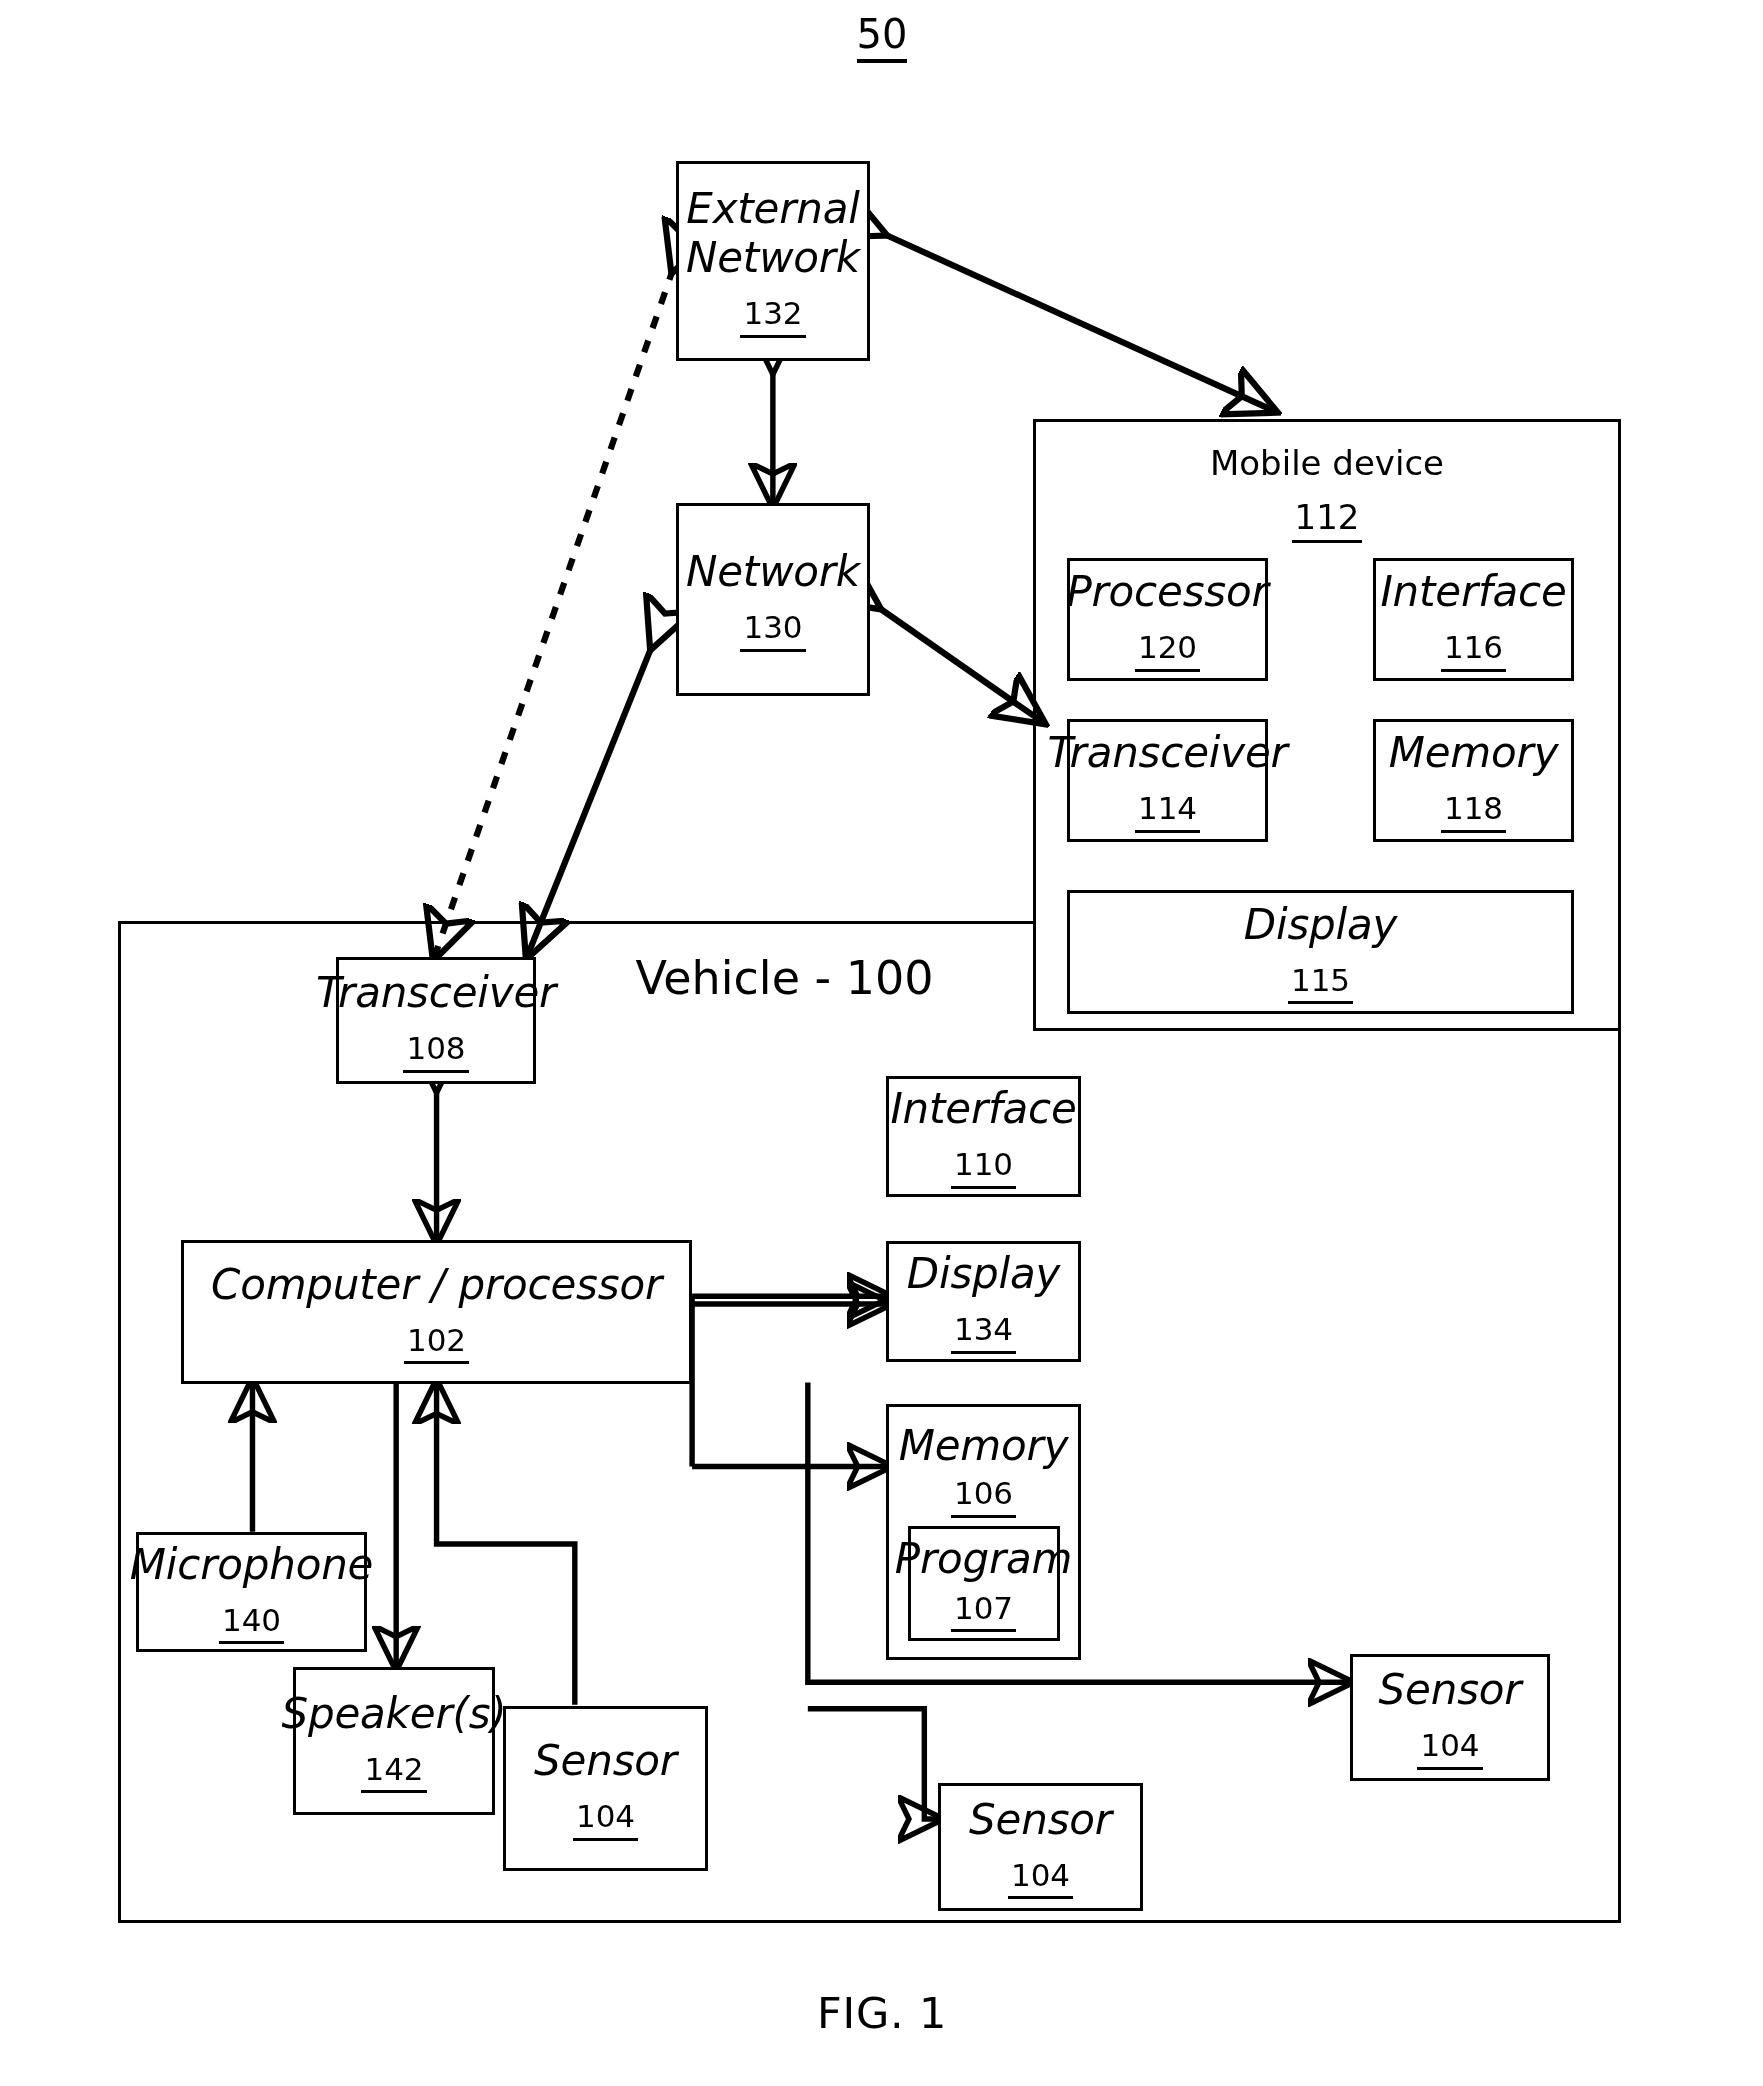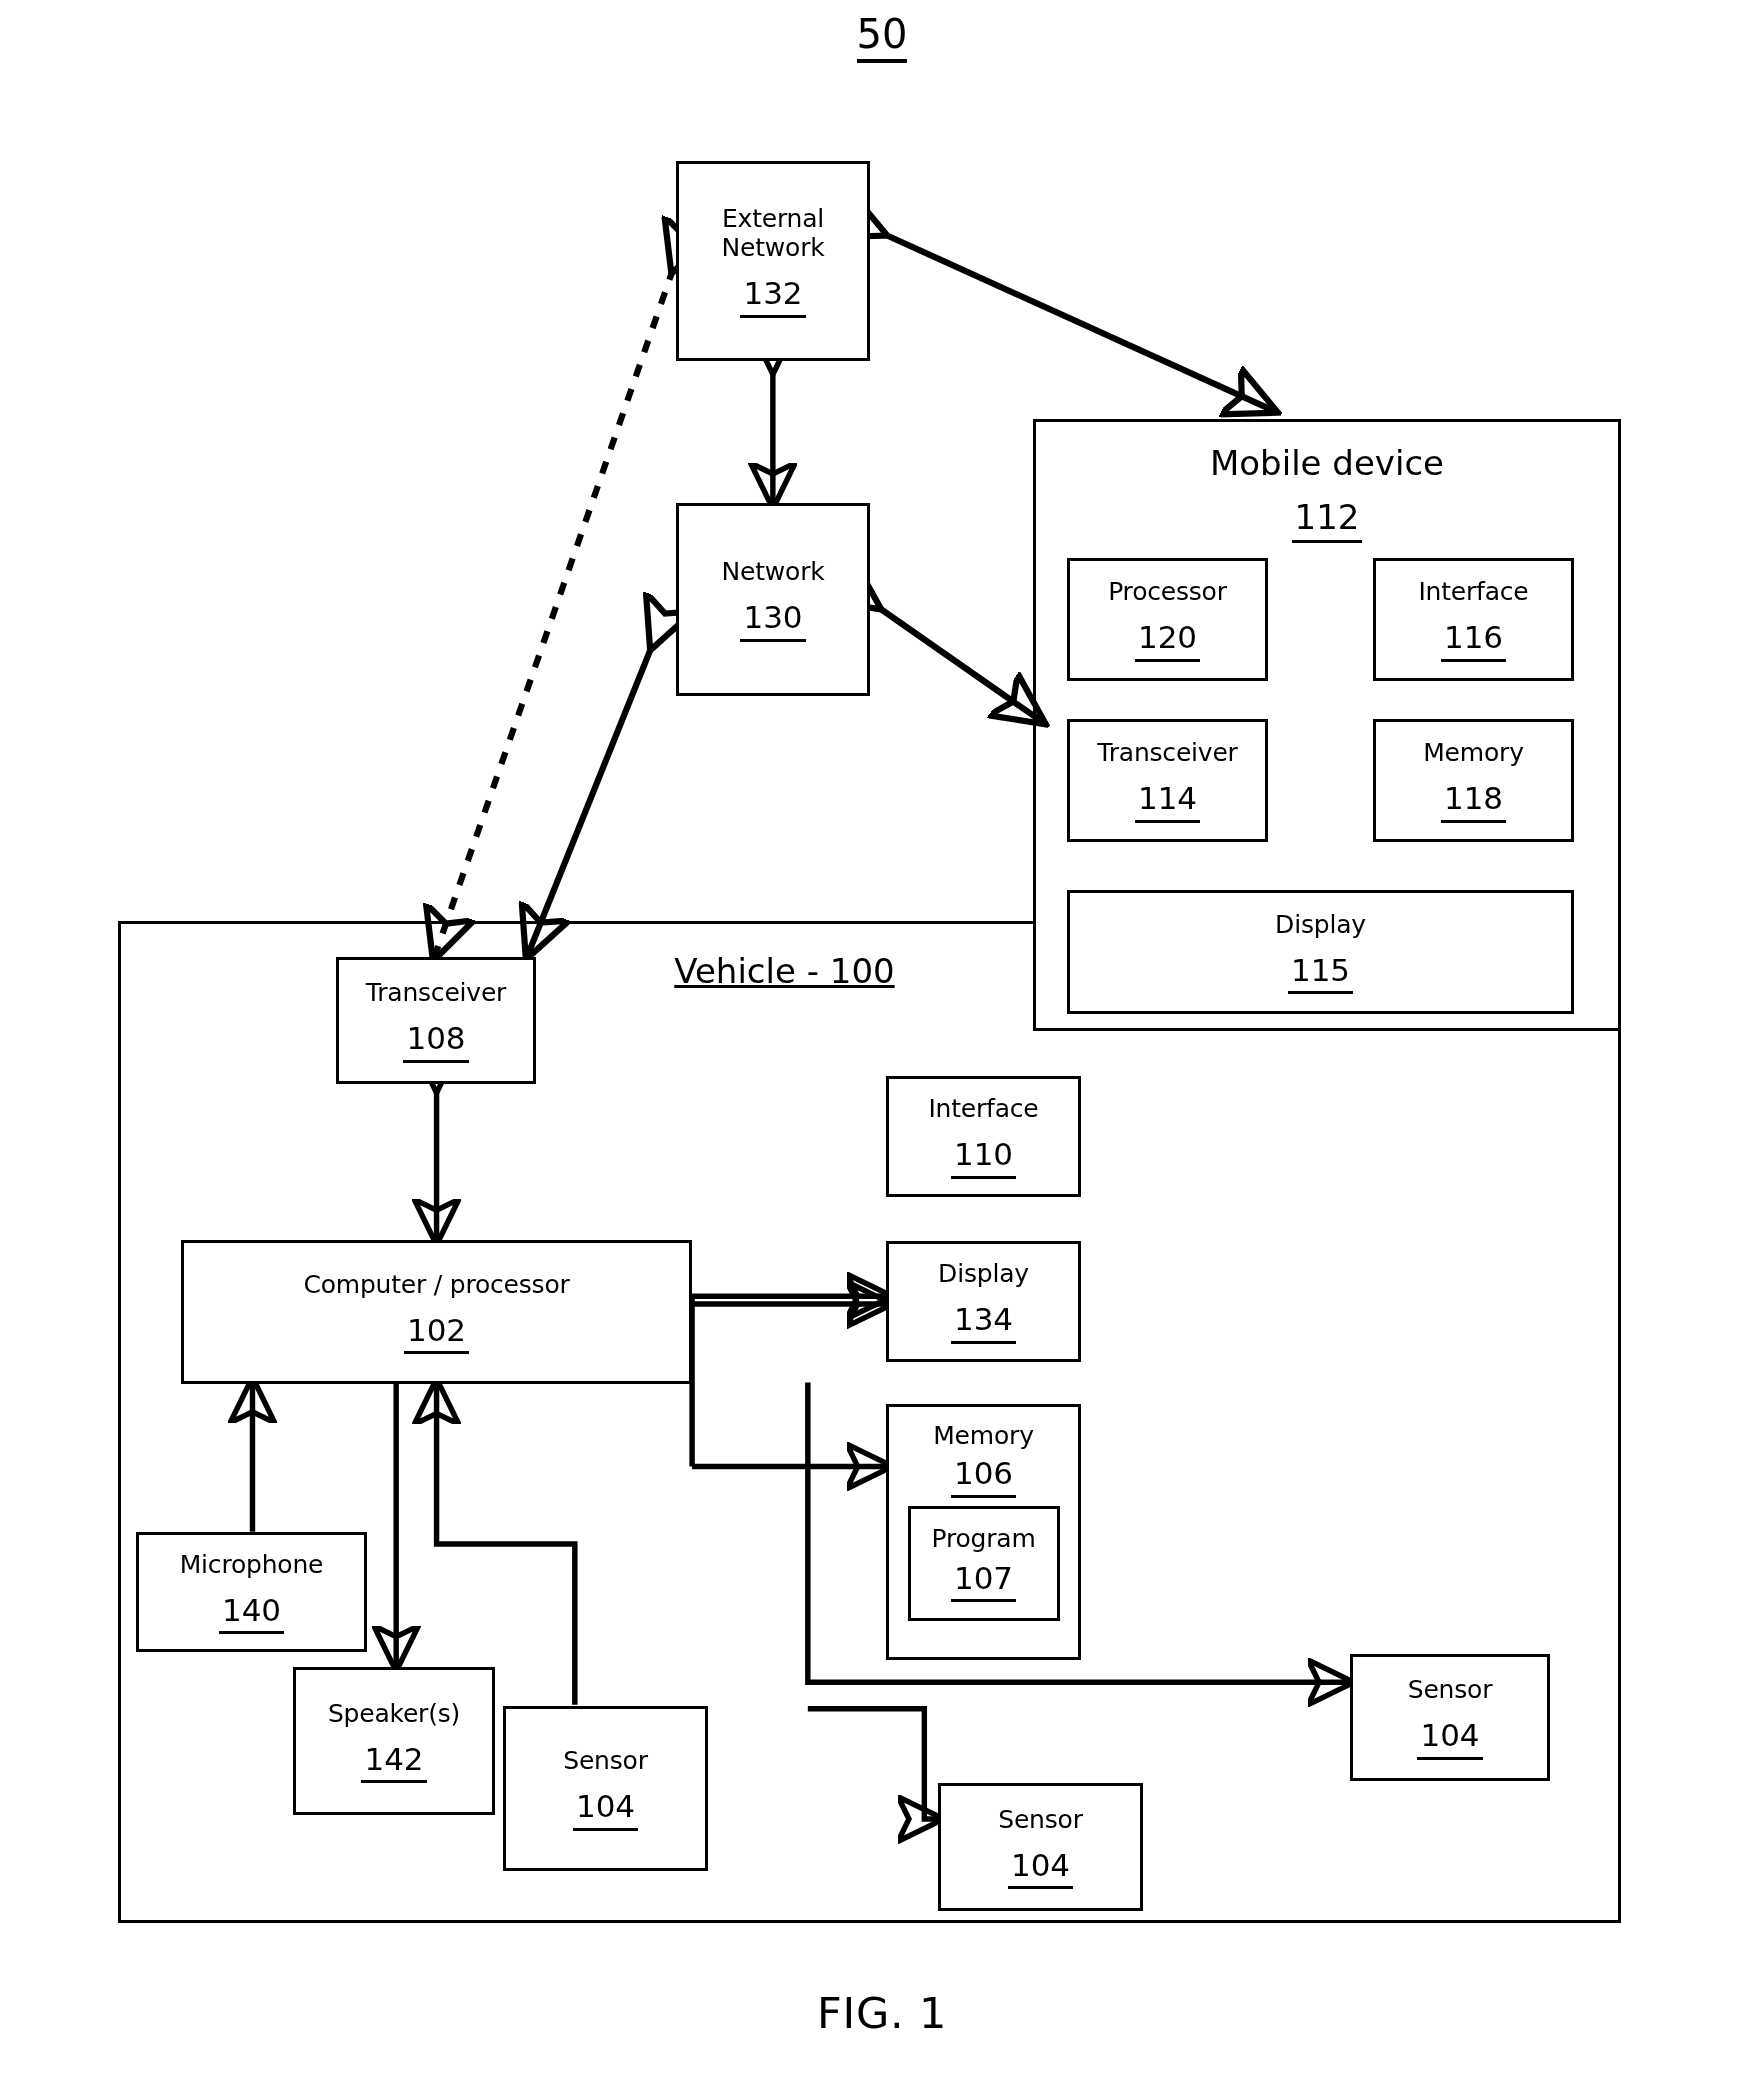--- a/index.html
+++ b/index.html
@@ -3,33 +3,33 @@
 <meta charset="utf-8">
 <style>
   html,body{margin:0;padding:0;background:#ffffff;}
   body{font-family:"DejaVu Sans", sans-serif;}
   #page{position:relative;width:1764px;height:2087px;background:#ffffff;overflow:hidden;}
 
   
   .node{position:absolute;box-sizing:border-box;border:3.9px solid #000;background:#fff;
         display:flex;flex-direction:column;align-items:center;justify-content:center;
         text-align:center;color:#000;z-index:5;}
-  .node .lbl{font-size:25px;line-height:1.18;letter-spacing:-0.2px;}
+  .node .lbl{font-size:42px;line-height:1.18;letter-spacing:-0.2px;font-style:italic;}
   .node .num{font-size:31px;line-height:1.18;margin-top:12.4px;
              border-bottom:3.9px solid #000;padding:0 3.1px 3.1px 3.1px;}
 
   
   .container{position:absolute;box-sizing:border-box;border:3.9px solid #000;background:#fff;z-index:1;}
 
   .free-text{position:absolute;color:#000;text-align:center;z-index:6;white-space:nowrap;}
 
   #fig-num{font-size:40px;}
   #fig-num .u{border-bottom:4.7px solid #000;padding-bottom:2.3px;margin-top:15px;}
   #fig-caption{font-size:43px;letter-spacing:0.8px;text-align:center;}
-  #vehicle-label{font-size:34px;text-decoration:underline;}
+  #vehicle-label{font-size:46px;}
   #mobile-title{font-size:34px;}
   #mobile-num{font-size:34px;}
   #mobile-num .u{border-bottom:3.9px solid #000;padding:0 2.3px 3.1px 2.3px;}
 
   svg#wires{position:absolute;left:0;top:0;width:1764px;height:2087px;z-index:4;
             pointer-events:none;}
   svg#wires line, svg#wires polyline, svg#wires path{stroke:#000;fill:none;}
 </style>
 </head>
 <body>

